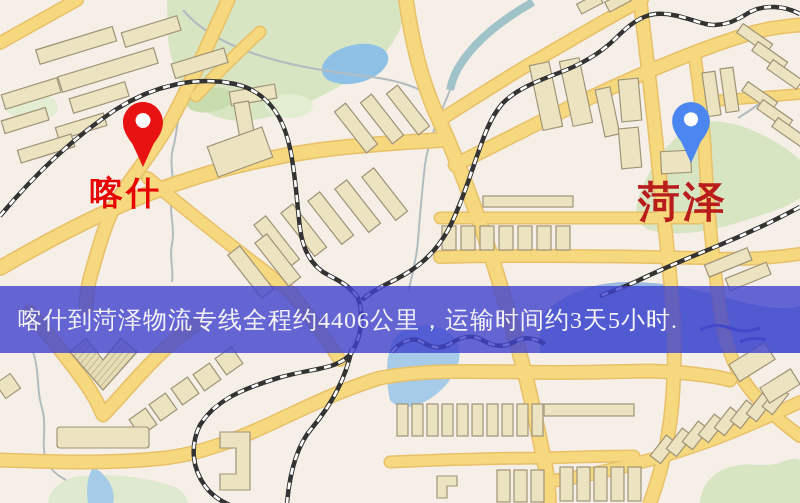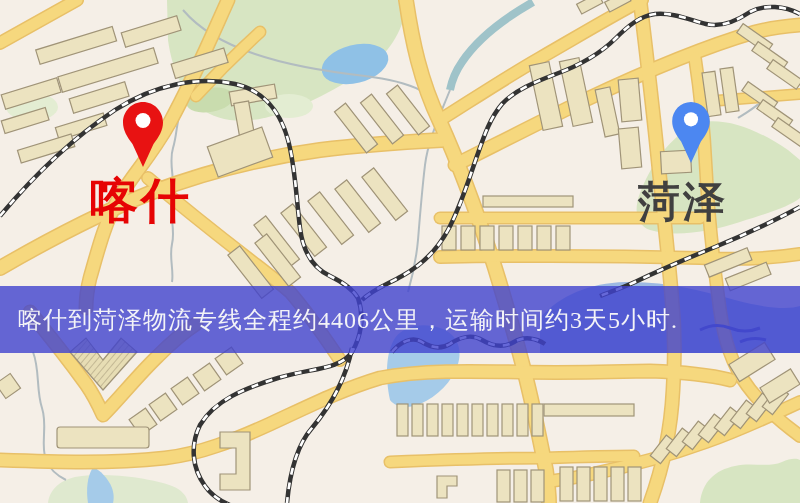--- a/index.html
+++ b/index.html
@@ -20,22 +20,22 @@
     font-size:24px;color:#f3f3f7;letter-spacing:1px;white-space:nowrap;
   }
   .pin{position:absolute;z-index:20;}
   .pin svg{display:block;}
   .pin-origin{left:120px;top:101px;}
   .pin-dest{left:669px;top:101px;}
   .city-label{
     position:absolute;z-index:25;font-weight:bold;white-space:nowrap;
     letter-spacing:3px;line-height:1;
   }
-  .origin-label{left:90px;top:177px;font-size:48px;color:#e60404;}
-  .dest-label{left:638px;top:181px;font-size:42px;color:#404040;}
+  .origin-label{left:90px;top:177px;font-size:33px;color:#e60404;}
+  .dest-label{left:638px;top:181px;font-size:42px;color:#b91c1c;}
 </style>
 </head>
 <body>
 
 <div class="stage">
 
   <svg class="map-art" viewBox="0 0 800 503" xmlns="http://www.w3.org/2000/svg">
     <defs>
       <pattern id="hatch" width="5" height="5" patternUnits="userSpaceOnUse" patternTransform="rotate(40)">
         <rect width="5" height="5" fill="#e7ddb4"></rect>

